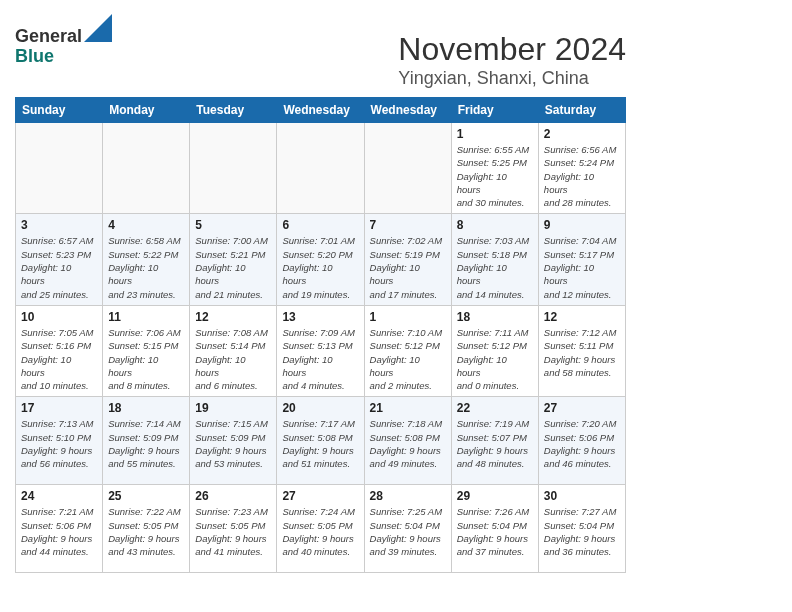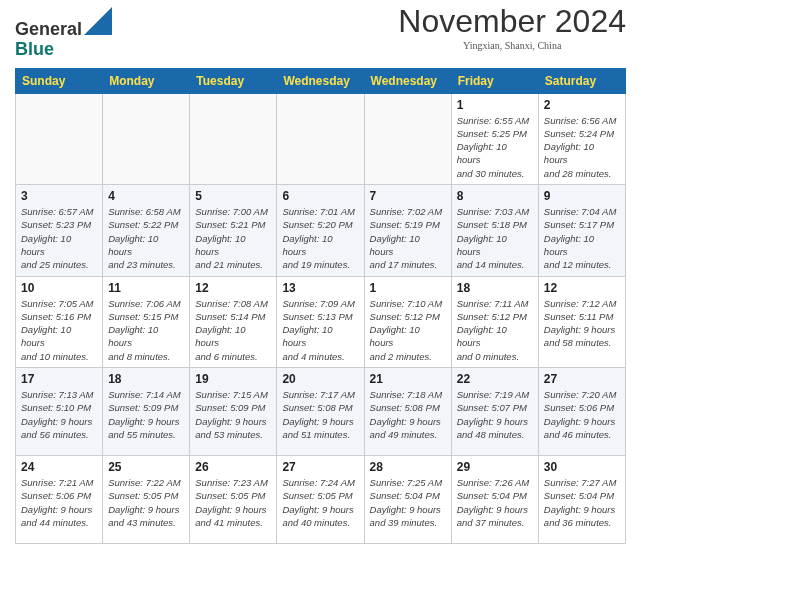--- a/index.html
+++ b/index.html
@@ -5,21 +5,21 @@
     * { box-sizing: border-box; margin: 0; padding: 0; }
     body {
       font-family: Arial, sans-serif;
       background: #fff;
       width: 792px;
       height: 612px;
       overflow: hidden;
     }
     .container {
       width: 641px;
-      padding: 3px 15px 5px 15px;
+      padding: 10px 15px 5px 15px;
     }
     .header {
       display: flex;
       justify-content: space-between;
       align-items: flex-start;
       margin-bottom: 8px;
     }
     .logo {
       display: flex;
       align-items: center;
@@ -31,40 +31,40 @@
       line-height: 1.1;
     }
     .logo-text .general { color: #333; }
     .logo-text .blue { color: #0f766e; }
     .logo-icon {
       width: 28px;
       height: 28px;
       margin-left: 2px;
     }
     .title-block {
-      text-align: center;
+      text-align: left;
+      margin-top: 21px;
     }
     .month-title {
       font-size: 32px;
       font-weight: normal;
       color: #333;
     }
     .location {
-      font-size: 10px;
+      font-size: 18px;
       color: #555;
-      font-family: Liberation Serif, serif;
     }
     table {
       width: 100%;
       border-collapse: collapse;
       table-layout: fixed;
     }
     .day-header {
       background-color: #1a6aab;
-      color: #fde047;
+      color: #ffffff;
       text-align: left;
       padding: 5px 6px;
       font-size: 12px;
       font-weight: bold;
       border: 1px solid #1a6aab;
     }
     .day-cell {
       border: 1px solid #ccc;
       vertical-align: top;
       padding: 4px 5px;

